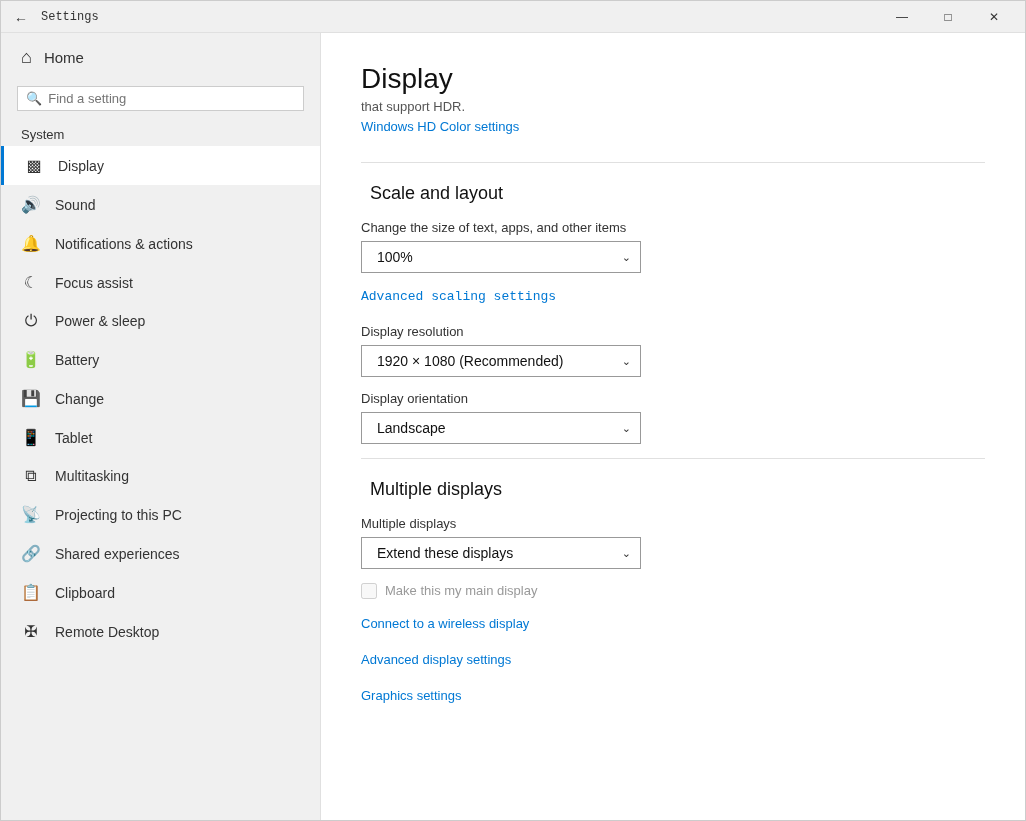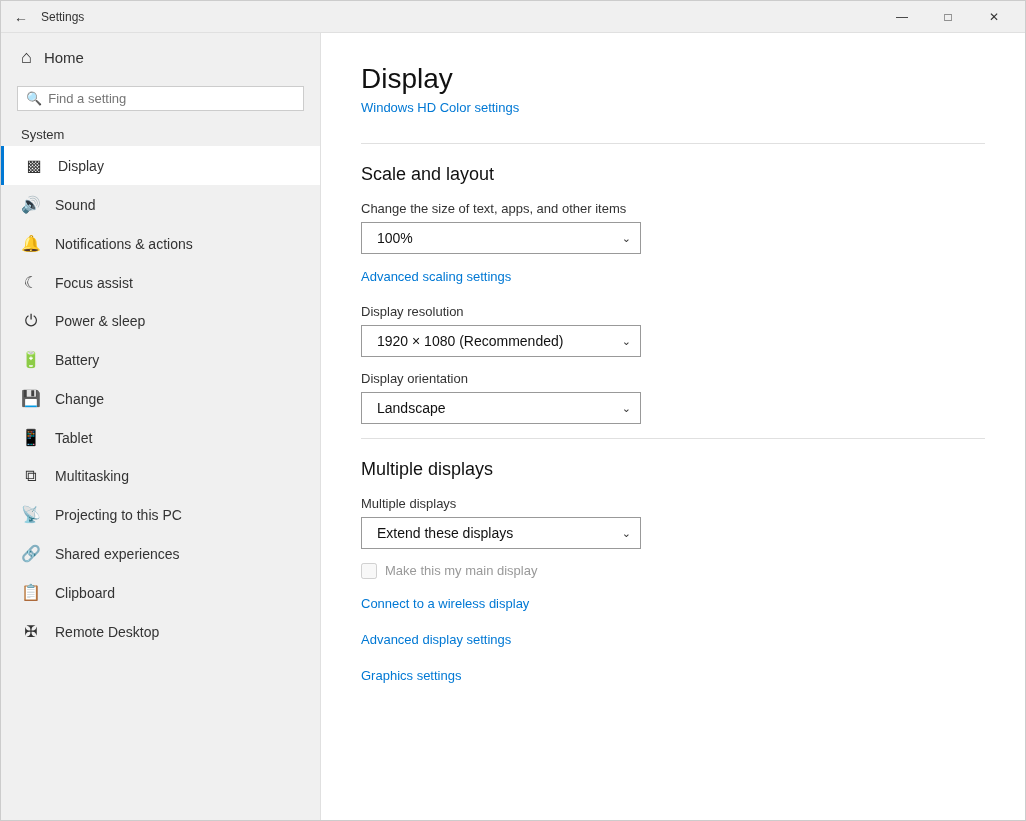--- a/index.html
+++ b/index.html
@@ -34,20 +34,21 @@
       width: 24px; height: 24px;
       display: flex; align-items: center; justify-content: center;
       cursor: pointer;
       color: #333;
       font-size: 14px;
     }
     .titlebar-title {
       margin-left: 8px;
       font-size: 12px;
       color: #333;
+      font-family: Liberation Mono, monospace;
     }
     .titlebar-controls {
       margin-left: auto;
       display: flex;
       gap: 0;
     }
     .titlebar-btn {
       width: 46px; height: 32px;
       display: flex; align-items: center; justify-content: center;
       cursor: pointer;
@@ -137,21 +138,21 @@
       color: #0078d4;
       cursor: pointer;
       text-decoration: none;
       display: inline-block;
       margin-bottom: 20px;
     }
     .section-title {
       font-size: 18px;
       font-weight: 400;
       color: #111;
-      margin: 20px 0 16px;
+      margin: 20px 9px 16px;
     }
     .field-label {
       font-size: 13px;
       color: #333;
       margin-bottom: 6px;
     }
     .dropdown-wrapper {
       margin-bottom: 14px;
       max-width: 280px;
     }
@@ -179,20 +180,21 @@
       pointer-events: none;
       font-size: 11px;
       color: #333;
     }
     .advanced-link {
       font-size: 13px;
       color: #0078d4;
       cursor: pointer;
       margin-bottom: 20px;
       display: inline-block;
+      font-family: Liberation Mono, monospace;
     }
     .checkbox-row {
       display: flex;
       align-items: flex-start;
       gap: 8px;
       margin-bottom: 16px;
     }
     .checkbox-row input[type="checkbox"] {
       width: 16px; height: 16px;
       accent-color: #0078d4;
@@ -284,20 +286,21 @@
         <span class="sidebar-item-label">Clipboard</span>
       </div>
       <div class="sidebar-item">
         <span class="sidebar-item-icon">✠</span>
         <span class="sidebar-item-label">Remote Desktop</span>
       </div>
     </div>
 
     <div class="main">
       <h1 class="main-title">Display</h1>
+      <p class="main-subtitle">that support HDR.</p>
       <a class="link">Windows HD Color settings</a>
 
       <div class="divider"></div>
 
       <h2 class="section-title">Scale and layout</h2>
 
       <div class="field-label">Change the size of text, apps, and other items</div>
       <div class="dropdown-wrapper">
         <div class="dropdown-container">
           <select>

